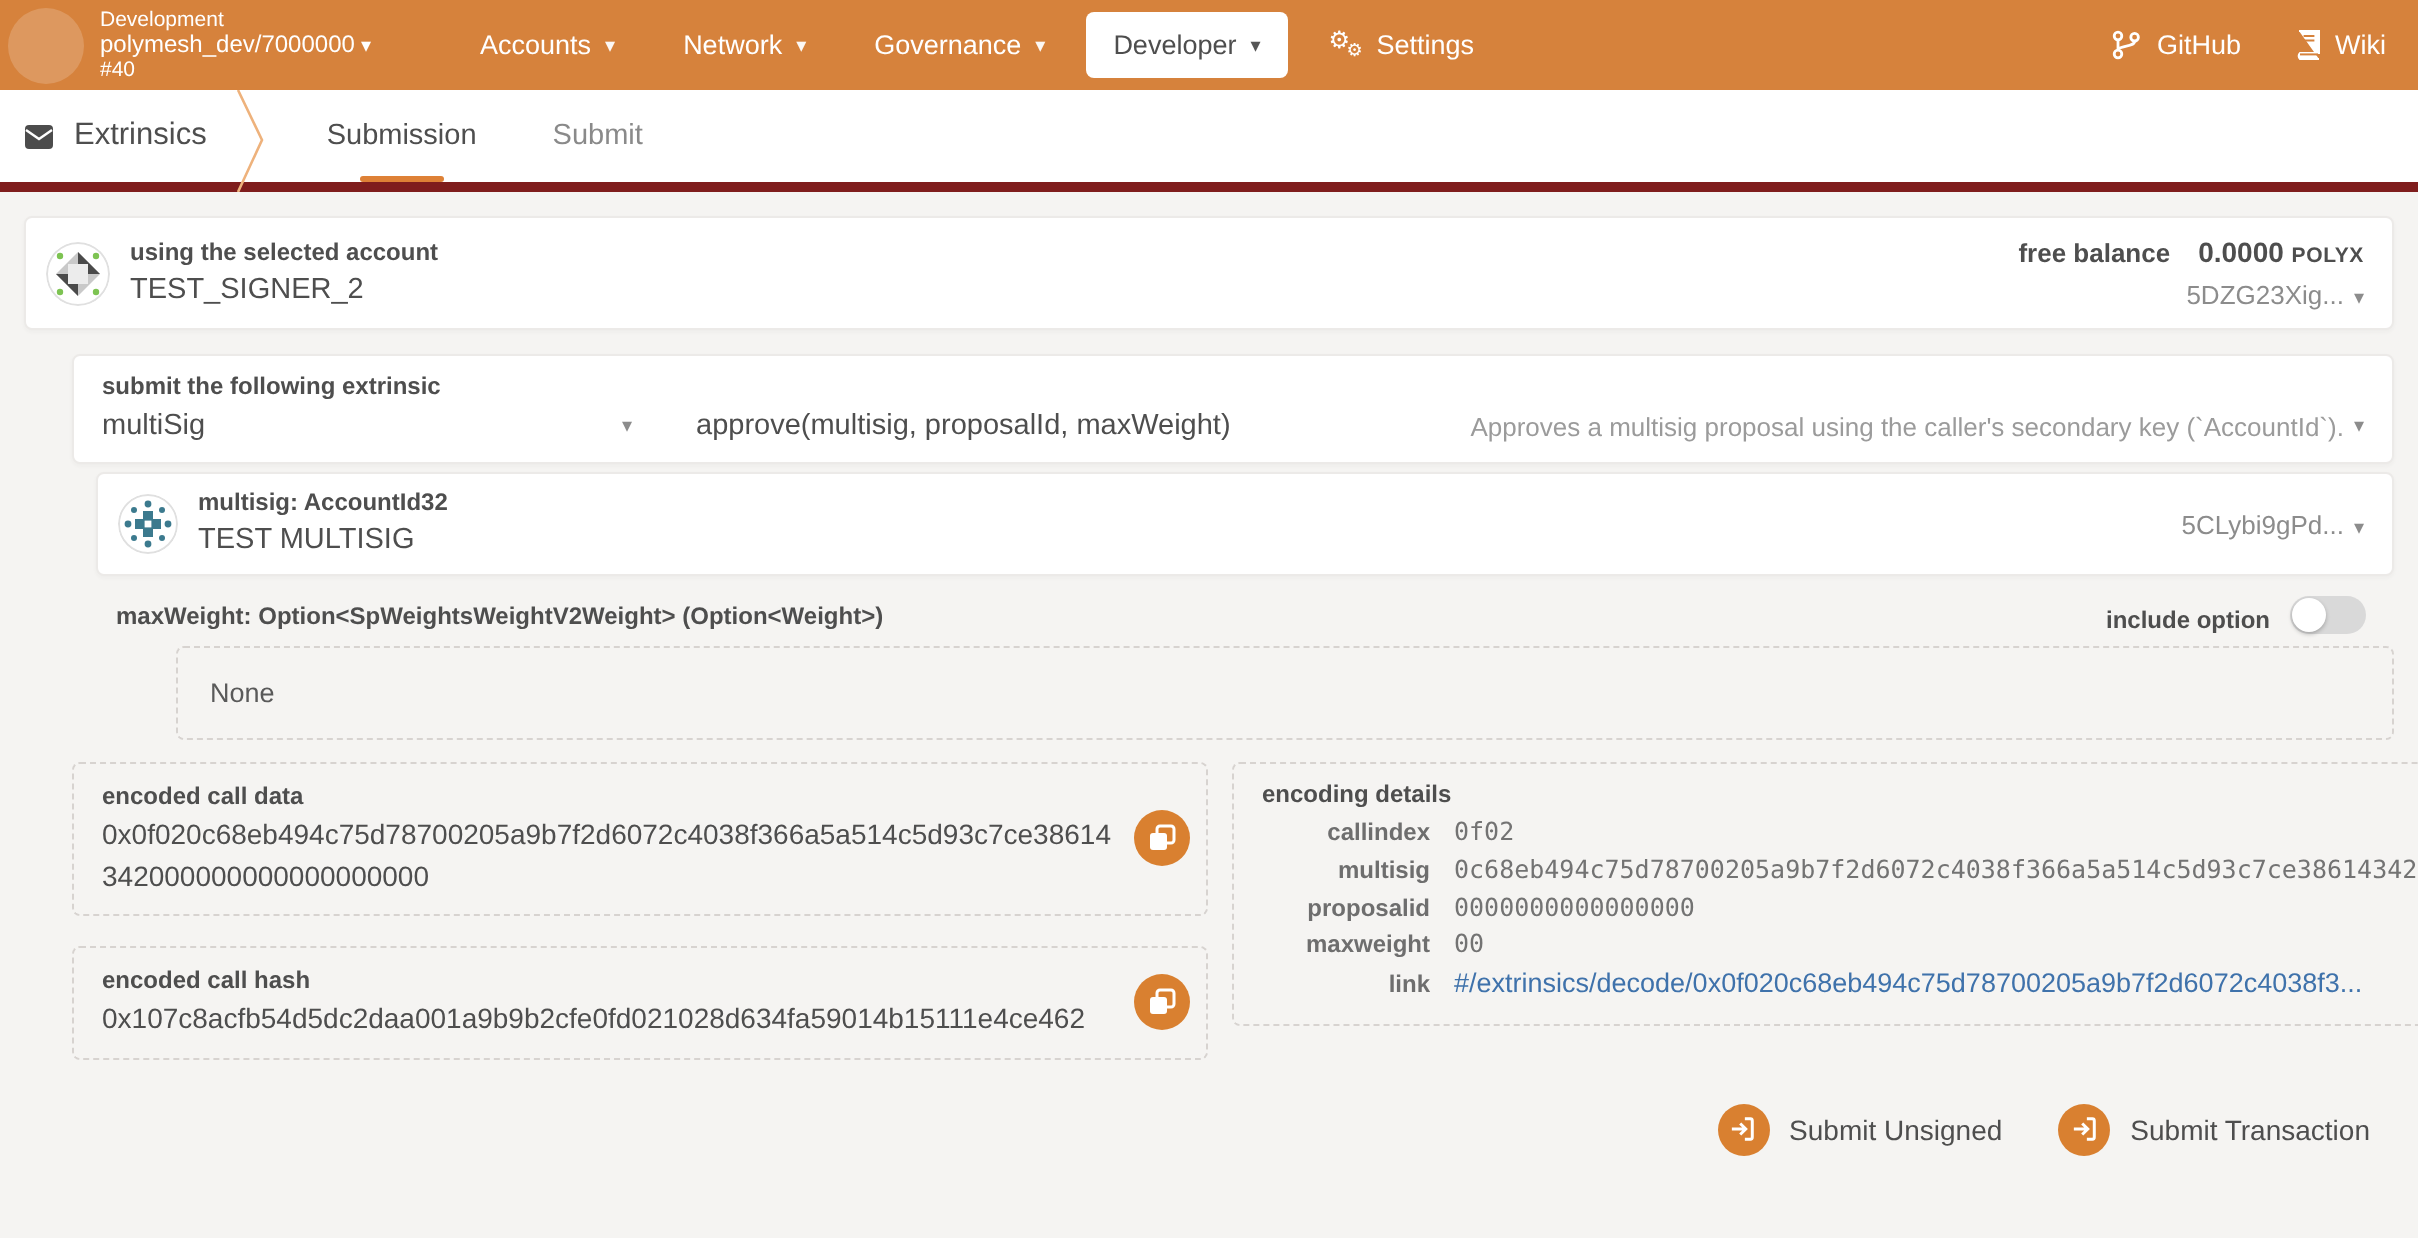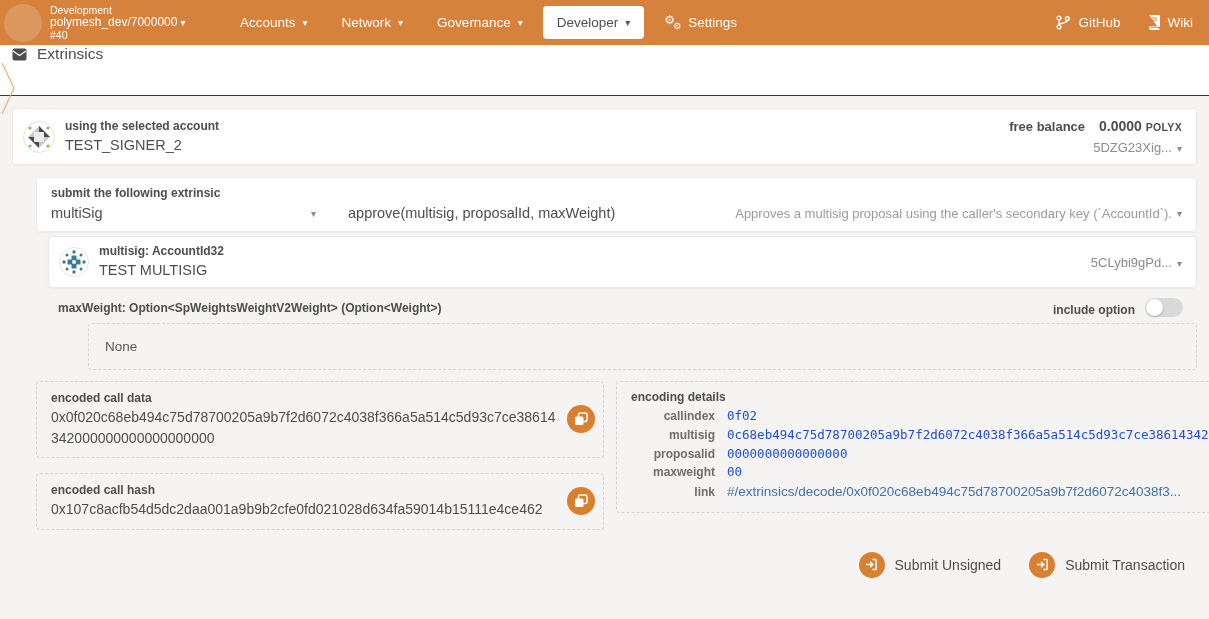--- a/index.html
+++ b/index.html
@@ -35,22 +35,21 @@
   .gears { position:relative; width:17px; height:15px; flex:none; }
   .gears span { position:absolute; line-height:1; font-family:"DejaVu Sans", sans-serif;}
   .gears .g1 { font-size:12px; left:0; top:-1px; }
   .gears .g2 { font-size:9px; right:0; bottom:-1px; }
   .top-spacer { flex:1; }
   .toplinks { display:flex; align-items:center; gap:26px; }
   .toplink { display:flex; align-items:flex-start; gap:8px; font-size:13.5px; cursor:pointer; white-space:nowrap; }
   
   .tabsbar {
     height:51px; background:#fff; display:flex; align-items:stretch;
-    border-bottom:1px solid #7f1d1d;
-    flex-direction:column;
+    border-bottom:5px solid #7f1d1d;
   }
   .crumb { display:flex; align-items:center; gap:10px; padding:0 14px 0 12px; }
   .crumb-title { font-size:15.5px; color:#4e4e4e; }
   .crumb-divider { flex:none; }
   .tabs { display:flex; margin-left:28px; gap:38px; }
   .tab { display:flex; align-items:center; font-size:14.5px; color:#8a8a8a; cursor:pointer; position:relative; }
   .tab.active { color:#4e4e4e; }
   .tab.active::after {
     content:""; position:absolute; left:50%; transform:translateX(-50%);
     bottom:0; width:42px; height:3px; background:#de8136; border-radius:2px;
@@ -103,21 +102,21 @@
   .enc-value { font-size:14px; color:#4e4e4e; word-break:break-all; }
   .copy-btn {
     position:absolute; right:8px; top:50%; transform:translateY(-50%);
     width:28px; height:28px; border-radius:50%; background:#d98030; border:none;
     display:flex; align-items:center; justify-content:center; cursor:pointer;
   }
   .details-box { flex:1; padding:8px 14px 10px 14px; min-height:124px; }
   .detail-rows { margin-top:3px; }
   .detail-row { display:flex; align-items:baseline; line-height:1.5; }
   .detail-key { width:84px; flex:none; text-align:right; font-size:12px; font-weight:bold; color:#6e6e6e; margin-right:12px; }
-  .detail-val { font-family:"DejaVu Sans Mono", monospace; font-size:12.5px; color:#1d4ed8; white-space:nowrap; overflow:hidden; }
+  .detail-val { font-family:"DejaVu Sans Mono", monospace; font-size:12.5px; color:#737373; white-space:nowrap; overflow:hidden; }
   .detail-val.link { font-family:"Liberation Sans", sans-serif; font-size:13.5px; color:#3f72ab; cursor:pointer; }
   
   .actions-row { display:flex; justify-content:flex-end; gap:28px; margin:22px 12px 0 0; }
   .action-btn { display:flex; align-items:center; gap:10px; background:none; border:none; cursor:pointer; font-family:inherit; }
   .action-icon {
     width:26px; height:26px; border-radius:50%; background:#d98030;
     display:flex; align-items:center; justify-content:center; flex:none;
   }
   .action-label { font-size:14px; color:#4e4e4e; }
 </style>

